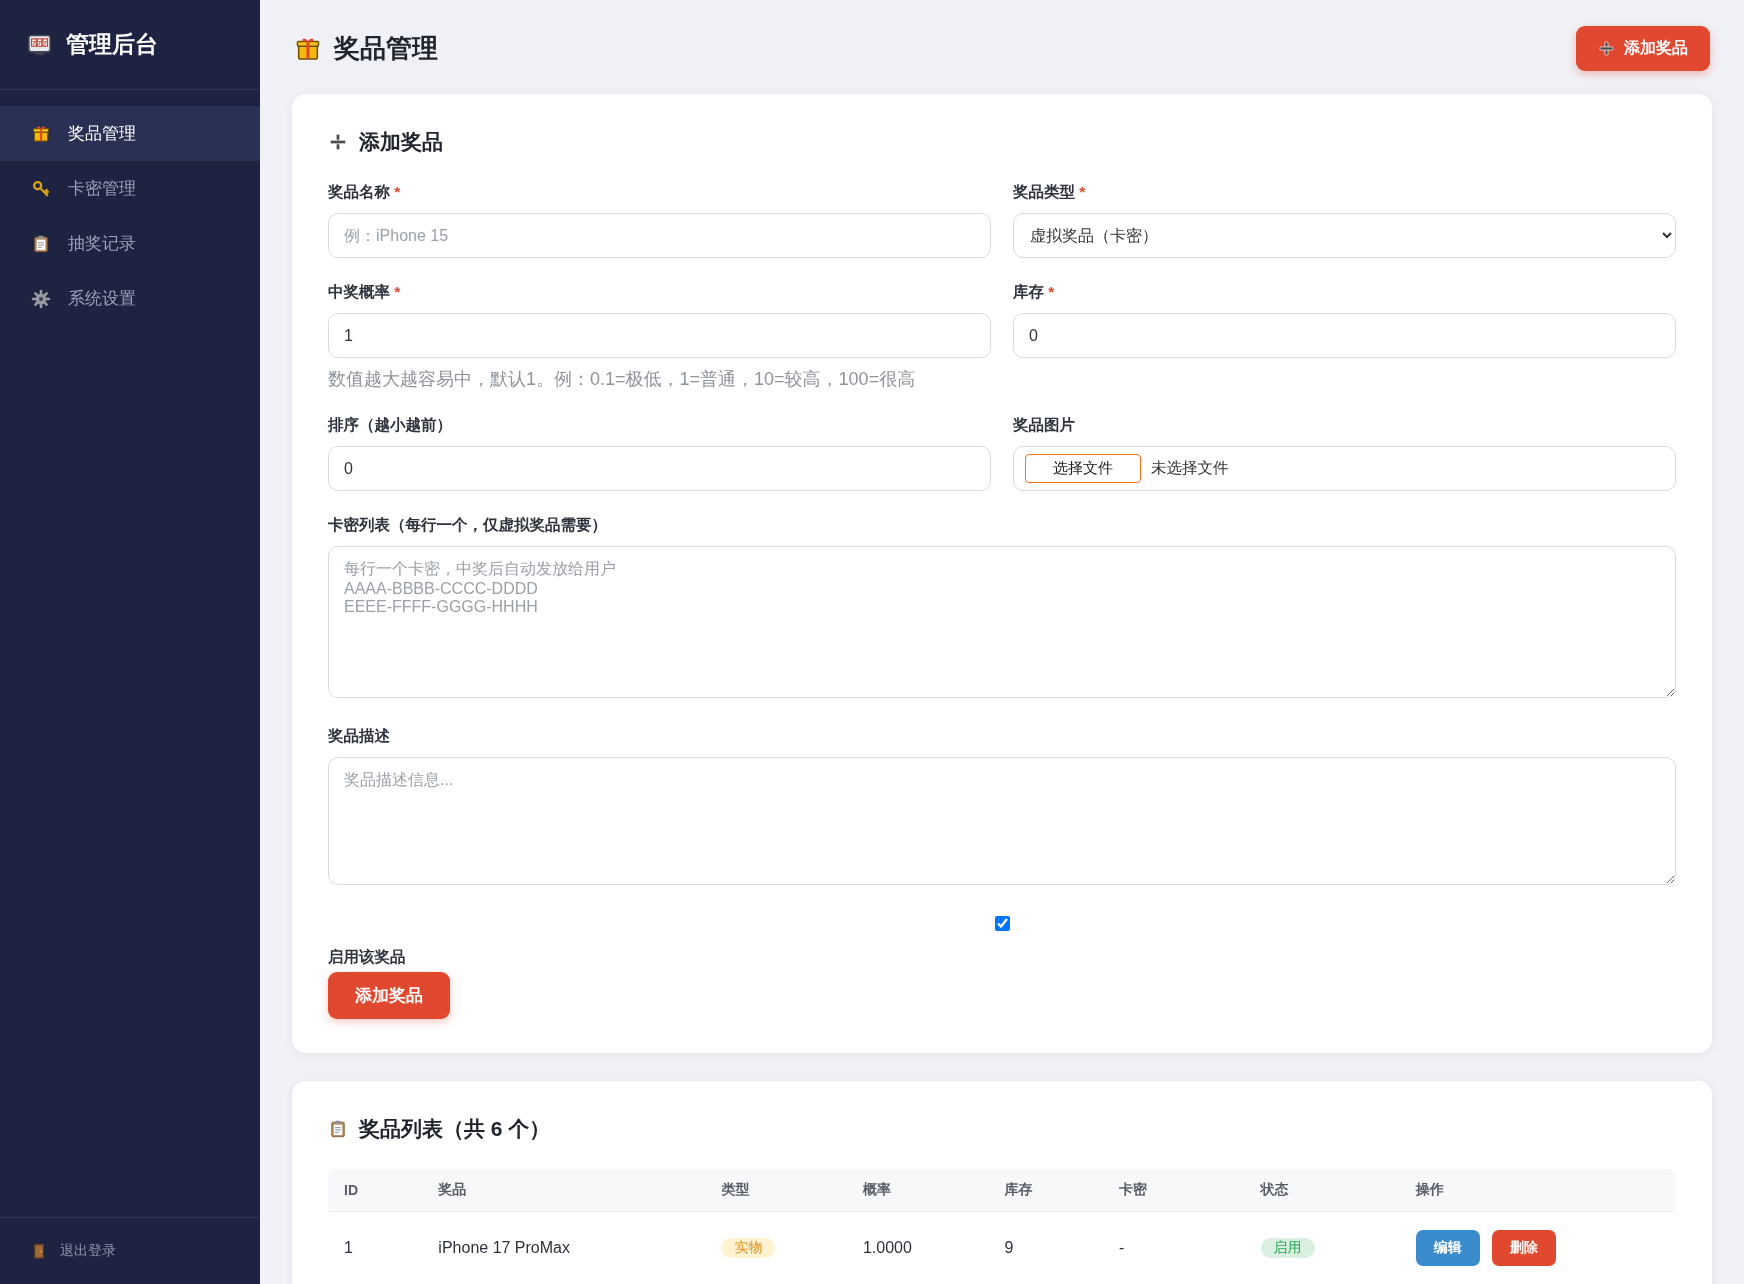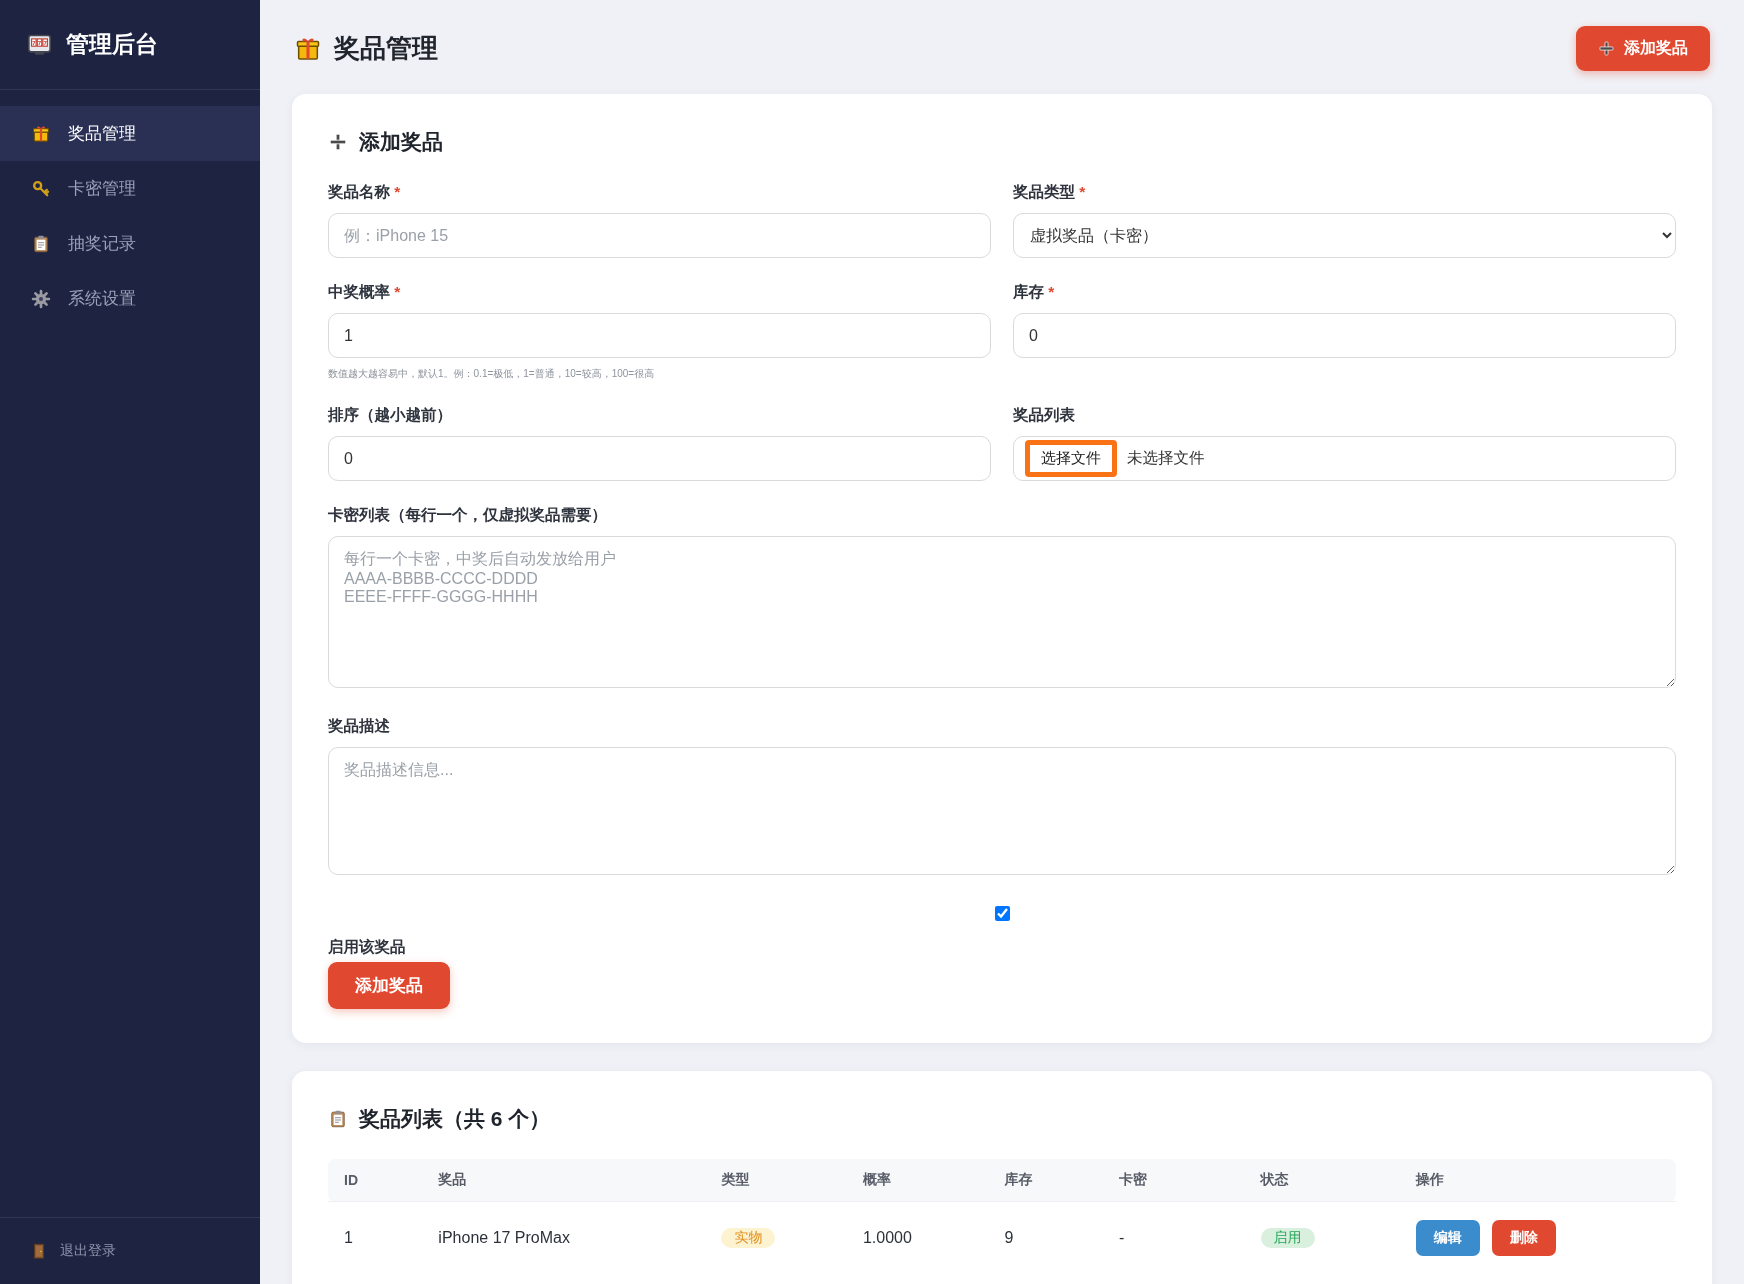--- a/index.html
+++ b/index.html
@@ -84,26 +84,26 @@
     color:#2e333d; margin-bottom:10px;
   }
   .star { color: var(--c-accent, #e0482f); }
   input.text, select.select, textarea.area, .file-box {
     width:100%; border:1px solid #d8dade; border-radius:10px;
     background:#fff; font-family:inherit; font-size:16px; color:#333;
   }
   input.text { height:45px; padding:0 15px; }
   select.select { height:45px; padding:0 12px; cursor:pointer; }
   ::placeholder { color:#9aa0a8; opacity:1; }
-  .hint { font-size:10px; color:#8e939c; margin-top:9px; }
+  .hint { font-size:18px; color:#8e939c; margin-top:9px; }
   .file-box { height:45px; display:flex; align-items:center; gap:10px; padding:0 11px; cursor:pointer; }
   .file-btn {
-    border:5px solid #f97316; background:#fff; border-radius:4px;
+    border:1px solid #f97316; background:#fff; border-radius:4px;
     font-family:inherit; font-size:15px; color:#222;
-    padding:4px 11px; cursor:pointer;
+    padding:4px 27px; cursor:pointer;
   }
   .file-empty { font-size:15.5px; color:#333; }
   textarea.area { padding:12px 15px; resize:vertical; }
   textarea.desc { height:128px; }
   textarea.cards { height:152px; }
   .check-center { text-align:center; margin-bottom:12px; }
   .check-center input { width:15px; height:15px; cursor:pointer; }
   .enable-label { margin-bottom:4px; }
   .submit-btn {
     background: var(--c-accent, #e0482f);
@@ -303,21 +303,21 @@
         </label>
         <input class="text" type="text" value="0" style="">
       </div>
 
       <div class="field">
         <label class="field-label">排序（越小越前）</label>
         <input class="text" type="text" value="0" style="">
       </div>
 
       <div class="field">
-        <label class="field-label">奖品列表</label>
+        <label class="field-label">奖品图片</label>
         <div class="file-box">
           <button type="button" class="file-btn">选择文件</button>
           <span class="file-empty">未选择文件</span>
         </div>
       </div>
 
       <div class="field span2">
         <label class="field-label">卡密列表（每行一个，仅虚拟奖品需要）</label>
         <textarea class="area cards" placeholder="每行一个卡密，中奖后自动发放给用户
 AAAA-BBBB-CCCC-DDDD

